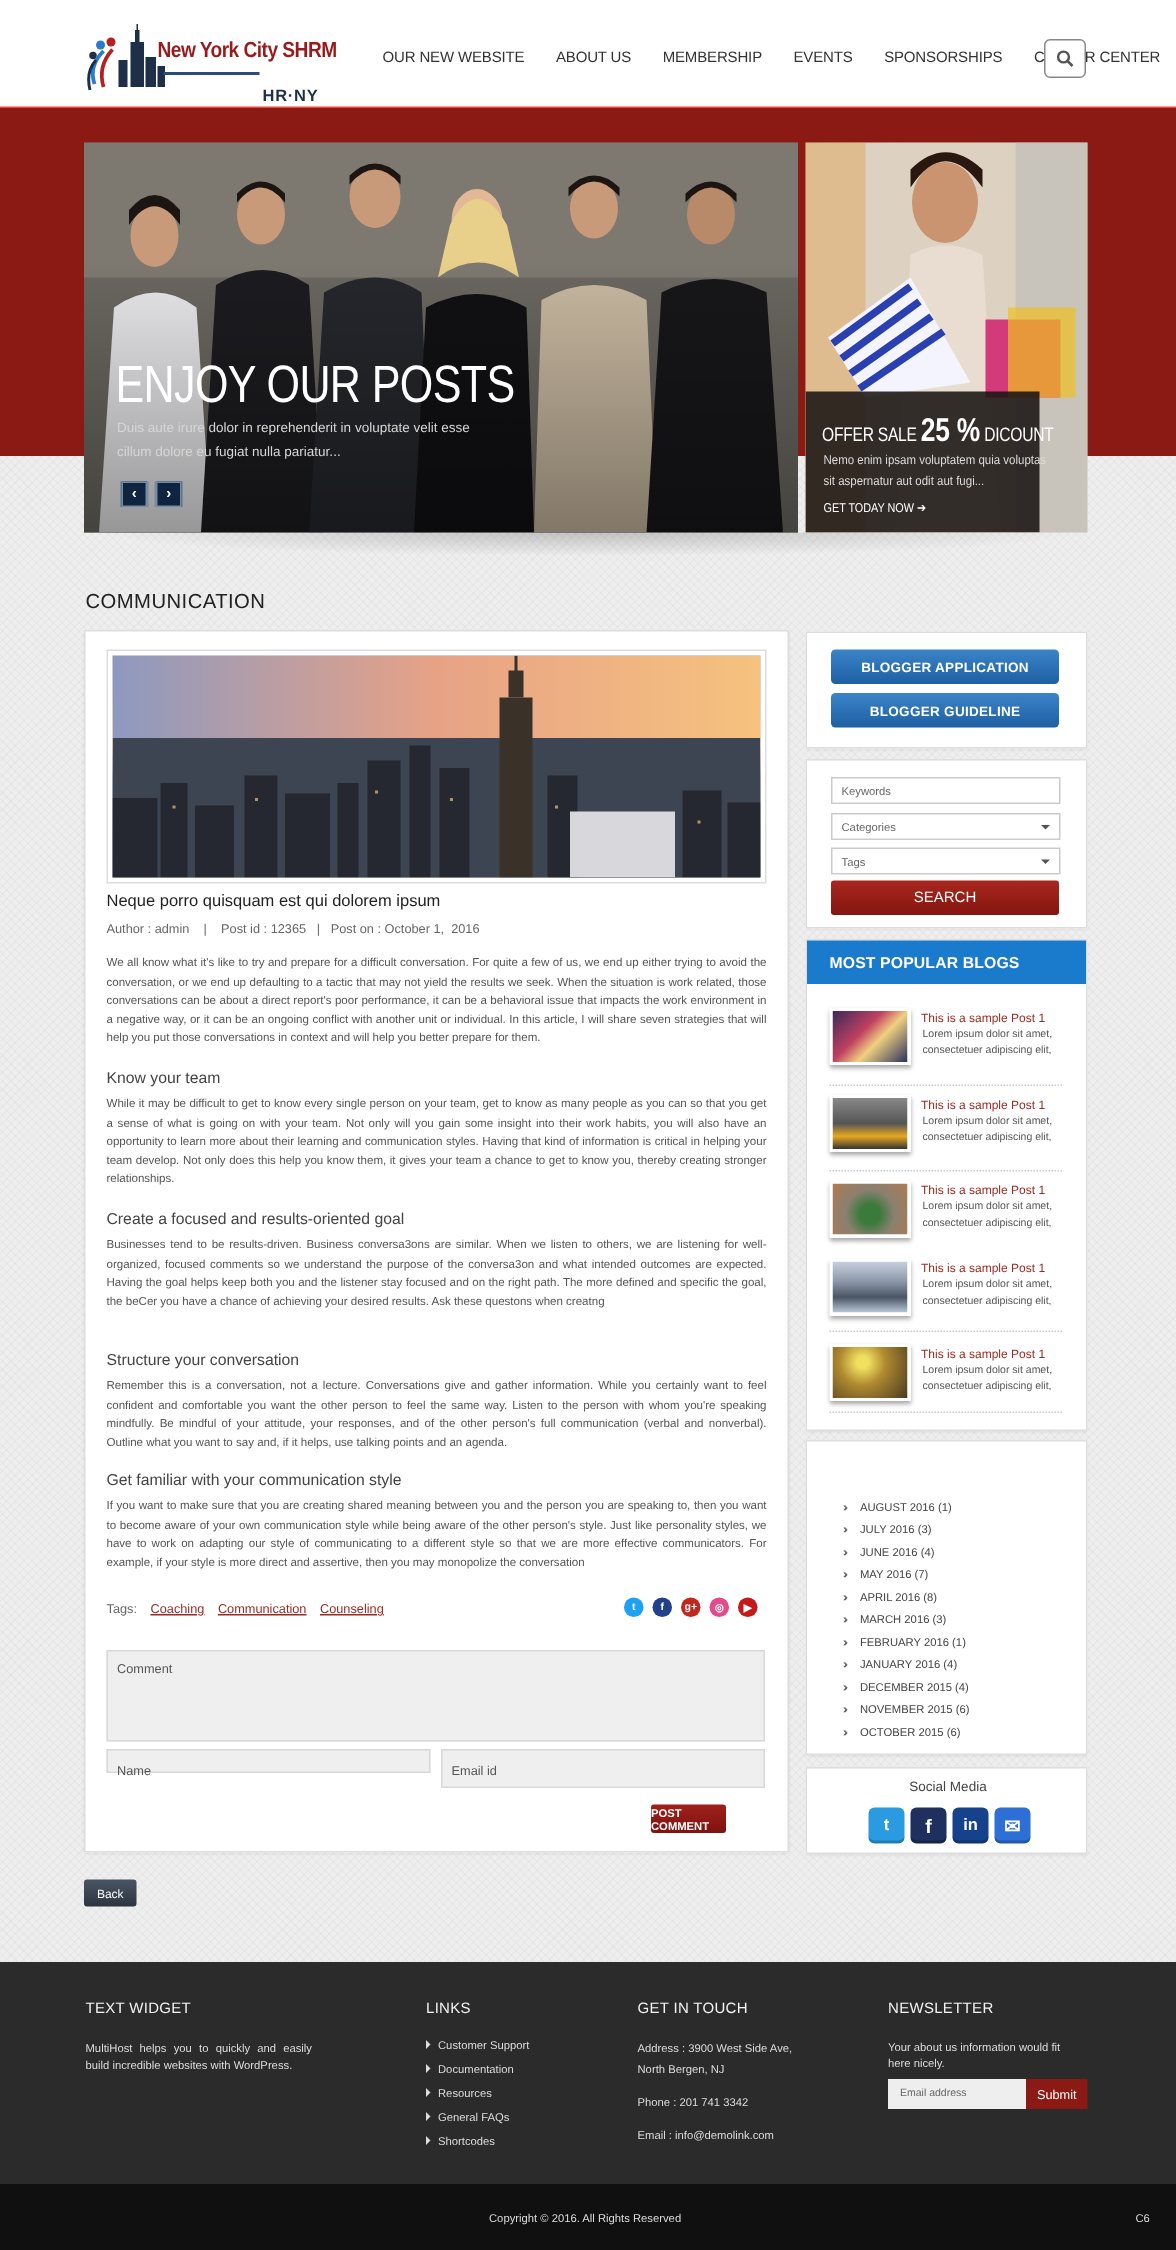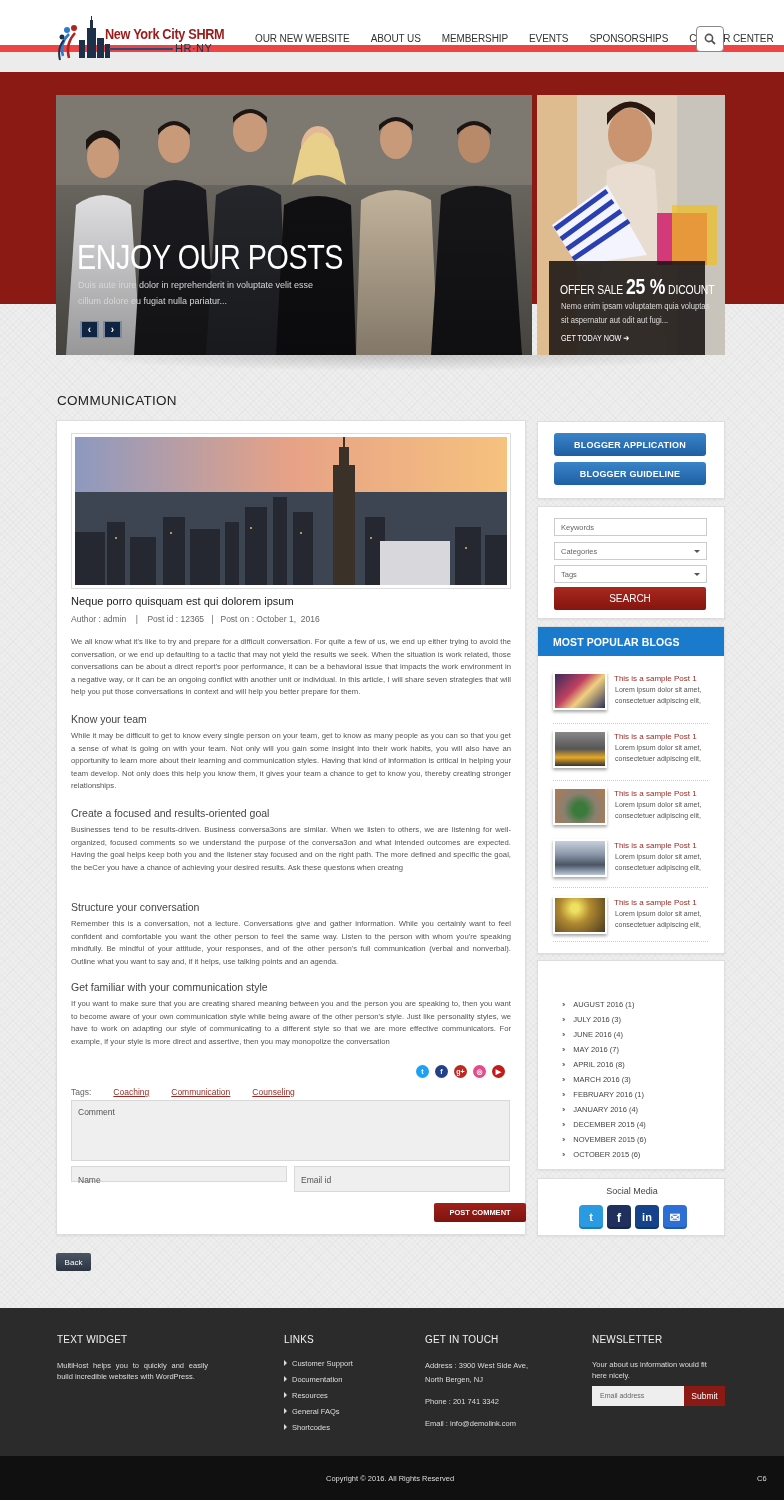--- a/index.html
+++ b/index.html
@@ -1,55 +1,55 @@
 <!DOCTYPE html>
 <html><head>
 <meta charset="utf-8">
 <style>
 *{box-sizing:border-box;margin:0;padding:0}
 body{width:784px;height:1500px;font-family:"Liberation Sans",sans-serif;background:#ececec;color:#555;overflow:hidden;position:relative}
 .bgpat{position:absolute;left:0;top:304px;width:784px;height:1004px;background-color:#eeeeee;background-image:repeating-linear-gradient(45deg,rgba(0,0,0,0.025) 0 1px,transparent 1px 4px),repeating-linear-gradient(-45deg,rgba(0,0,0,0.025) 0 1px,transparent 1px 4px)}
-header{position:absolute;left:0;top:0;width:784px;height:52px;background:#fff;border-bottom:7px solid #ef4444;z-index:2}
+header{position:absolute;left:0;top:0;width:784px;height:72px;background:#fff;border-bottom:1px solid #ef4444;z-index:2}
 .logo{position:absolute;left:57px;top:16px;width:165px;height:46px}
 .logo .tw{position:absolute;left:0;top:0}
 .logo .t1{position:absolute;left:48px;top:10px;font-weight:bold;font-size:14.5px;color:#9a1b1b;letter-spacing:-0.4px;white-space:nowrap;transform:scaleX(0.88);transform-origin:left}
-.logo .t2{position:absolute;left:118px;top:26px;font-weight:normal;font-size:11px;color:#1e2f4a;letter-spacing:0.5px}
+.logo .t2{position:absolute;left:118px;top:42px;font-weight:bold;font-size:11px;color:#1e2f4a;letter-spacing:0.5px}
 .logo .ln{position:absolute;left:52px;top:32px;width:64px;height:2px;background:#2a4c7a}
 nav{position:absolute;left:255px;top:33px;display:flex}
 nav a{font-size:10px;color:#333;margin-right:21px;text-decoration:none;white-space:nowrap;letter-spacing:-0.1px}
 .search-btn{position:absolute;left:696px;top:26px;width:28px;height:26px;border:1px solid #888;border-radius:4px;background:#fff;display:flex;align-items:center;justify-content:center}
 .redband{position:absolute;left:0;top:72px;width:784px;height:232px;background:#8a1a13}
 .hero{position:absolute;left:56px;top:95px;width:476px;height:260px;overflow:hidden;background:linear-gradient(180deg,#7d7a72 0%,#5c5a55 25%,#3a3a3c 55%,#2b2b2e 100%)}
 .hero .people{position:absolute;inset:0}
 .hero .overlay{position:absolute;inset:0;background:linear-gradient(180deg,rgba(0,0,0,0.0) 30%,rgba(0,0,0,0.35) 100%)}
 .hero h1{position:absolute;left:21px;top:142px;font-family:"Liberation Sans Narrow","Liberation Sans",sans-serif;font-weight:normal;font-size:35px;color:#fff;letter-spacing:-0.5px;transform:scaleX(0.82);transform-origin:left;white-space:nowrap}
 .hero p{position:absolute;left:22px;top:182px;width:240px;font-size:9px;line-height:16px;color:#d6d6d6}
 .hero .arrows{position:absolute;left:24px;top:226px;display:flex;gap:4px}
 .hero .arrows span{width:19px;height:17px;background:#0f2440;border:1px solid #7a8aa0;display:flex;align-items:center;justify-content:center;color:#fff;font-size:10px;font-weight:bold}
 .promo{position:absolute;left:537px;top:95px;width:188px;height:260px;overflow:hidden;background:linear-gradient(90deg,#d4a574 0%,#e8d2b5 40%,#cfcac2 100%)}
-.promo .panel{position:absolute;left:12px;top:166px;width:156px;height:94px;background:rgba(25,20,18,0.88)}
+.promo .panel{position:absolute;left:0;top:166px;width:156px;height:94px;background:rgba(25,20,18,0.88)}
 .promo .h{position:absolute;left:11px;top:13px;color:#fff;font-size:13px;white-space:nowrap;transform:scaleX(0.8);transform-origin:left;letter-spacing:-0.2px}
 .promo .h b{font-size:22px;font-weight:bold}
 .promo .d{position:absolute;left:12px;top:38px;width:170px;font-size:8.5px;line-height:14px;color:#ddd;transform:scaleX(0.9);transform-origin:left}
 .promo .cta{position:absolute;left:12px;top:72px;font-size:8.5px;color:#fff;transform:scaleX(0.85);transform-origin:left;white-space:nowrap}
 .shadow-under{position:absolute;left:60px;top:355px;width:664px;height:16px;background:radial-gradient(ellipse at center top,rgba(0,0,0,0.18),transparent 70%)}
 .pagetitle{position:absolute;left:57px;top:393px;font-size:13.5px;color:#222;letter-spacing:0.3px}
 .main{position:absolute;left:56px;top:420px;width:470px;height:815px;background:#fff;border:1px solid #ddd;box-shadow:0 1px 2px rgba(0,0,0,0.08)}
 .mainimg{position:absolute;left:14px;top:12px;width:440px;height:156px;border:1px solid #ddd;padding:3px;background:#fff}
 .mainimg .city{width:100%;height:100%;background:linear-gradient(180deg,#9aa3c0 0%,#c8a4a8 18%,#e8a886 30%,#f0b987 40%,#5d6876 55%,#3a3f4c 75%,#2b2d35 100%);position:relative;overflow:hidden}
 .post-title{position:absolute;left:14px;top:174px;font-size:11px;color:#222}
 .post-meta{position:absolute;left:14px;top:193px;font-size:8.5px;color:#666;white-space:pre}
 .body-p{position:absolute;left:14px;width:440px;font-size:7.7px;line-height:12.6px;color:#555;text-align:justify}
 .sub{position:absolute;left:14px;font-size:10.5px;color:#444}
-.tags{position:absolute;left:14px;top:666px;font-size:8.5px;color:#666;display:flex;gap:22px}
+.tags{position:absolute;left:14px;top:646px;font-size:8.5px;color:#666;display:flex;gap:9px}
 .tags a{color:#9a2a23;text-decoration:underline}
 .share{position:absolute;left:359px;top:644px;display:flex;gap:6px}
 .share span{width:13px;height:13px;border-radius:50%;display:flex;align-items:center;justify-content:center;color:#fff;font-size:7px;font-weight:bold}
 .field{position:absolute;background:#efefef;border:1px solid #d8d8d8;font-size:8.5px;color:#555;padding:6px 6px}
-.post-btn{position:absolute;left:377px;top:782px;width:92px;height:19px;background:linear-gradient(#a0201a,#7e130f);color:#fff;font-size:7.5px;font-weight:bold;display:flex;align-items:center;justify-content:center;border-radius:2px}
+.post-btn{position:absolute;left:377px;top:782px;width:50px;height:19px;background:linear-gradient(#a0201a,#7e130f);color:#fff;font-size:7.5px;font-weight:bold;display:flex;align-items:center;justify-content:center;border-radius:2px}
 .box{position:absolute;left:537px;width:188px;background:#fff;border:1px solid #ddd;box-shadow:0 1px 2px rgba(0,0,0,0.06)}
 .bluebtn{position:absolute;left:16px;width:152px;height:23px;border-radius:3px;background:linear-gradient(#3a84c8,#1f5fa3);color:#fff;font-size:9px;font-weight:bold;display:flex;align-items:center;justify-content:center;letter-spacing:0.2px}
 .sfield{position:absolute;left:16px;width:153px;height:18px;border:1px solid #ccc;background:#fff;font-size:7.5px;color:#666;padding:4px 6px}
 .sfield .caret{position:absolute;right:6px;top:7px;width:0;height:0;border-left:3px solid transparent;border-right:3px solid transparent;border-top:3px solid #555}
 .redbtn{position:absolute;left:16px;top:80px;width:152px;height:23px;background:linear-gradient(#a8281f,#84150f);color:#fff;font-size:10px;display:flex;align-items:center;justify-content:center;border-radius:2px}
 .bluehead{height:29px;background:#1a7acb;color:#fff;font-size:10.5px;font-weight:bold;padding:9px 15px;letter-spacing:0.1px}
 .pop{position:absolute;left:15px;width:160px;height:50px}
 .pop .th{position:absolute;left:0;top:0;width:54px;height:38px;border:2px solid #fff;box-shadow:0 2px 3px rgba(0,0,0,0.35)}
 .pop .pt{position:absolute;left:61px;top:2px;font-size:8px;color:#9a2a23;white-space:nowrap}
 .pop .pd{position:absolute;left:62px;top:13px;font-size:7px;line-height:10.5px;color:#555;white-space:nowrap}

